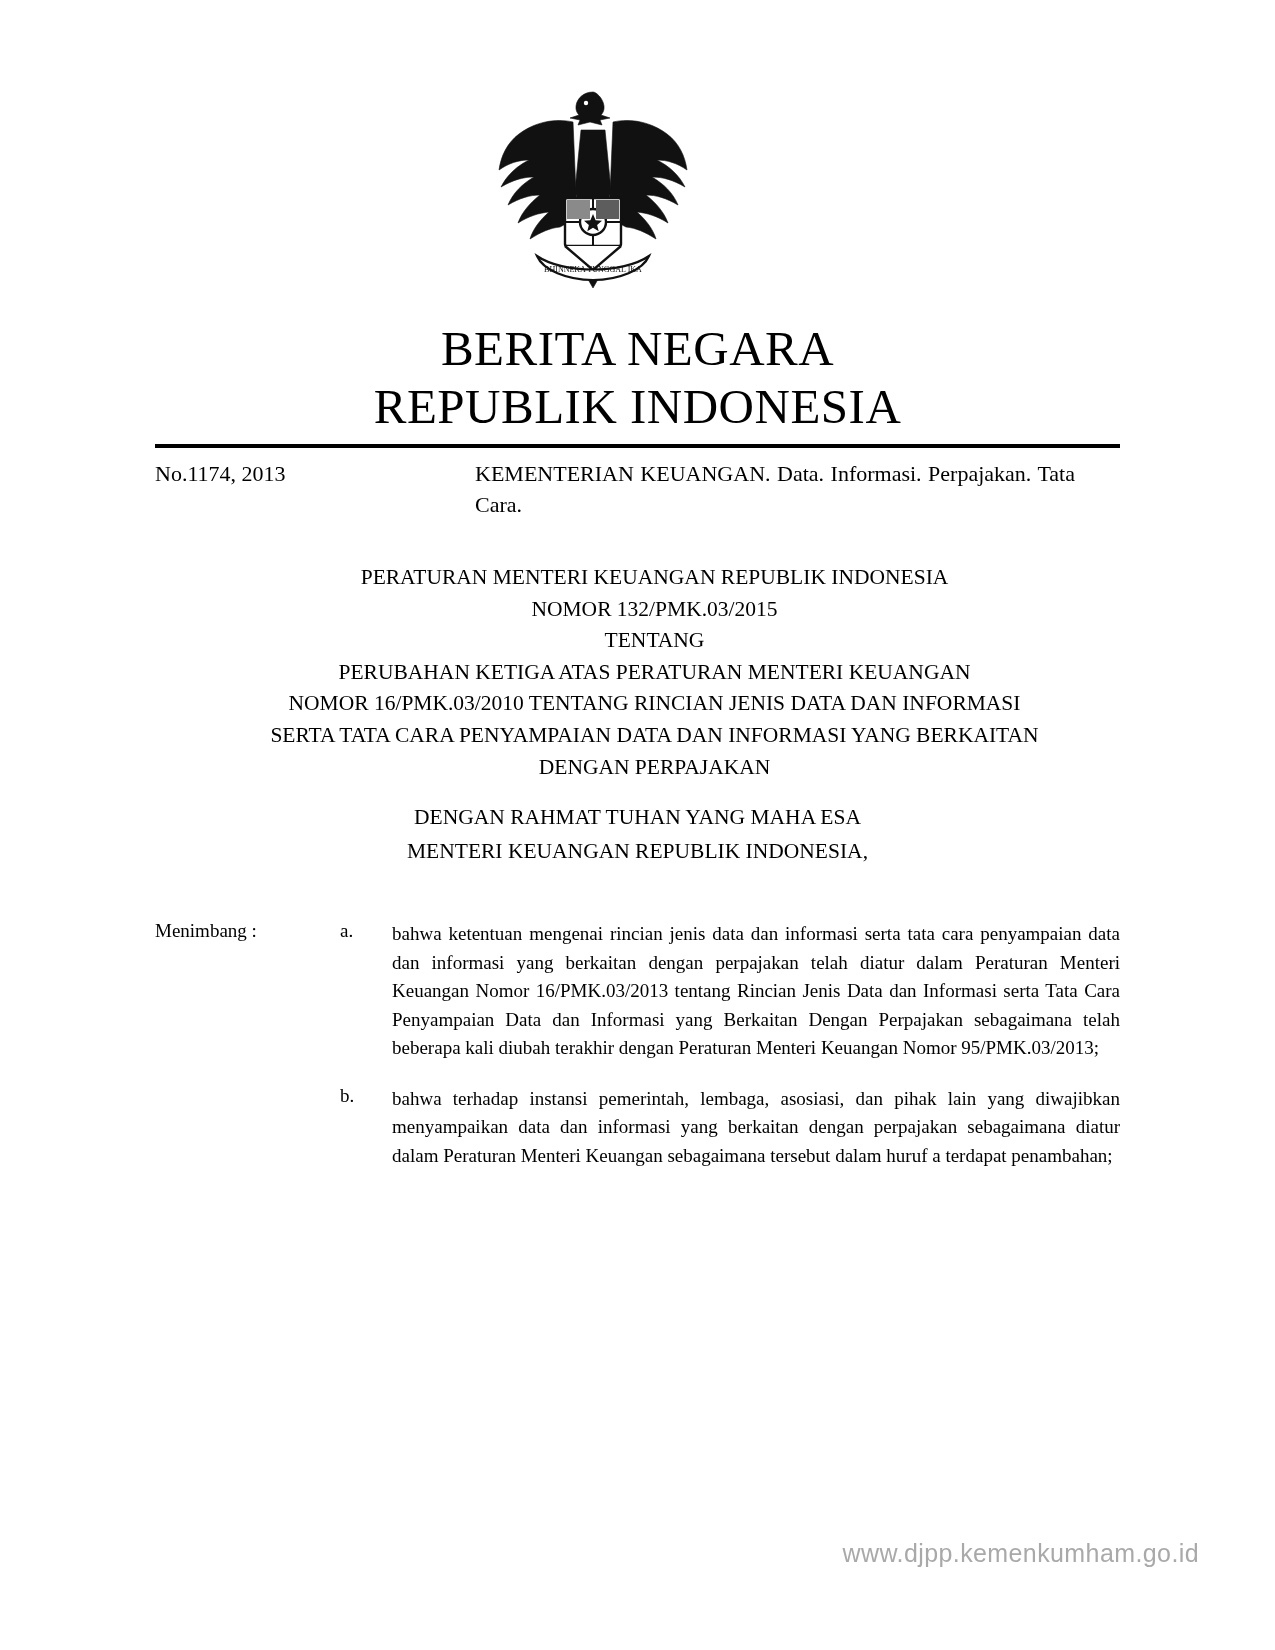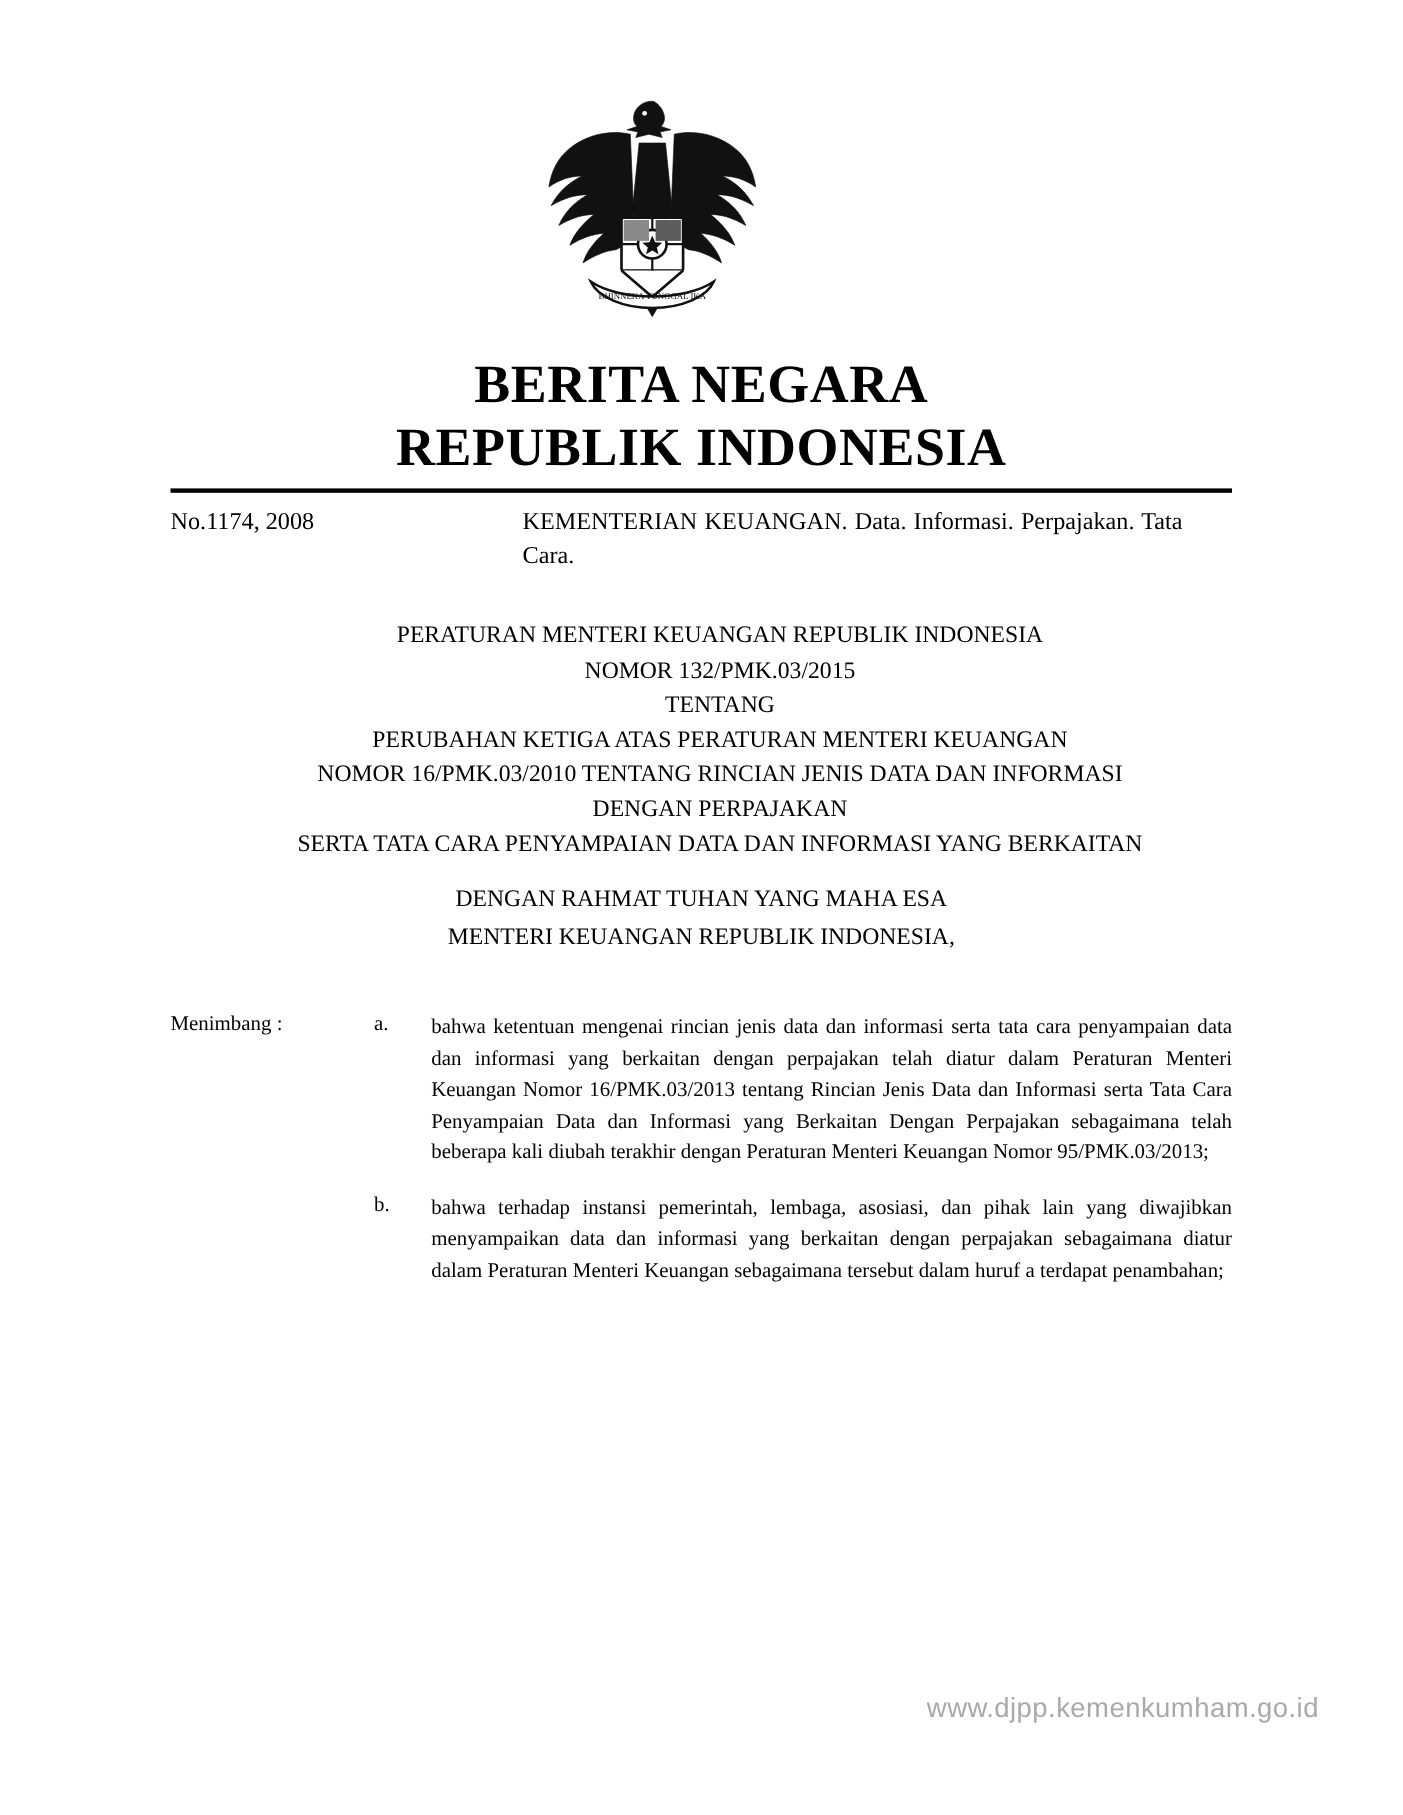--- a/index.html
+++ b/index.html
@@ -42,21 +42,21 @@
   .masthead {
     position: absolute;
     left: 0;
     top: 320px;
     width: 1275px;
     text-align: center;
   }
   .masthead .line1,
   .masthead .line2 {
     font-family: "Liberation Serif", serif;
-    font-weight: bold;
+    font-weight: normal;
     font-size: 49px;
     letter-spacing: 0.5px;
     line-height: 1.18;
   }
   .rule {
     position: absolute;
     left: 155px;
     top: 444px;
     width: 965px;
     height: 4px;
@@ -195,32 +195,32 @@
     </div>
   </div>
 
   <div class="masthead">
     <div class="line1">BERITA NEGARA</div>
     <div class="line2">REPUBLIK INDONESIA</div>
   </div>
   <div class="rule"></div>
 
   <div class="issue">
-    <div class="no">No.1174, 2008</div>
+    <div class="no">No.1174, 2013</div>
     <div class="subject">KEMENTERIAN KEUANGAN. Data. Informasi. Perpajakan. Tata Cara.</div>
   </div>
 
   <div class="titleblock">
     <div>PERATURAN MENTERI KEUANGAN REPUBLIK INDONESIA</div>
     <div>NOMOR 132/PMK.03/2015</div>
     <div>TENTANG</div>
     <div>PERUBAHAN KETIGA ATAS PERATURAN MENTERI KEUANGAN</div>
     <div>NOMOR 16/PMK.03/2010 TENTANG RINCIAN JENIS DATA DAN INFORMASI</div>
+    <div>SERTA TATA CARA PENYAMPAIAN DATA DAN INFORMASI YANG BERKAITAN</div>
     <div>DENGAN PERPAJAKAN</div>
-    <div>SERTA TATA CARA PENYAMPAIAN DATA DAN INFORMASI YANG BERKAITAN</div>
   </div>
 
   <div class="preamble">
     <div>DENGAN RAHMAT TUHAN YANG MAHA ESA</div>
     <div>MENTERI KEUANGAN REPUBLIK INDONESIA,</div>
   </div>
 
   <div class="considering">
     <div class="cons-row">
       <div class="cons-label">Menimbang :</div>

